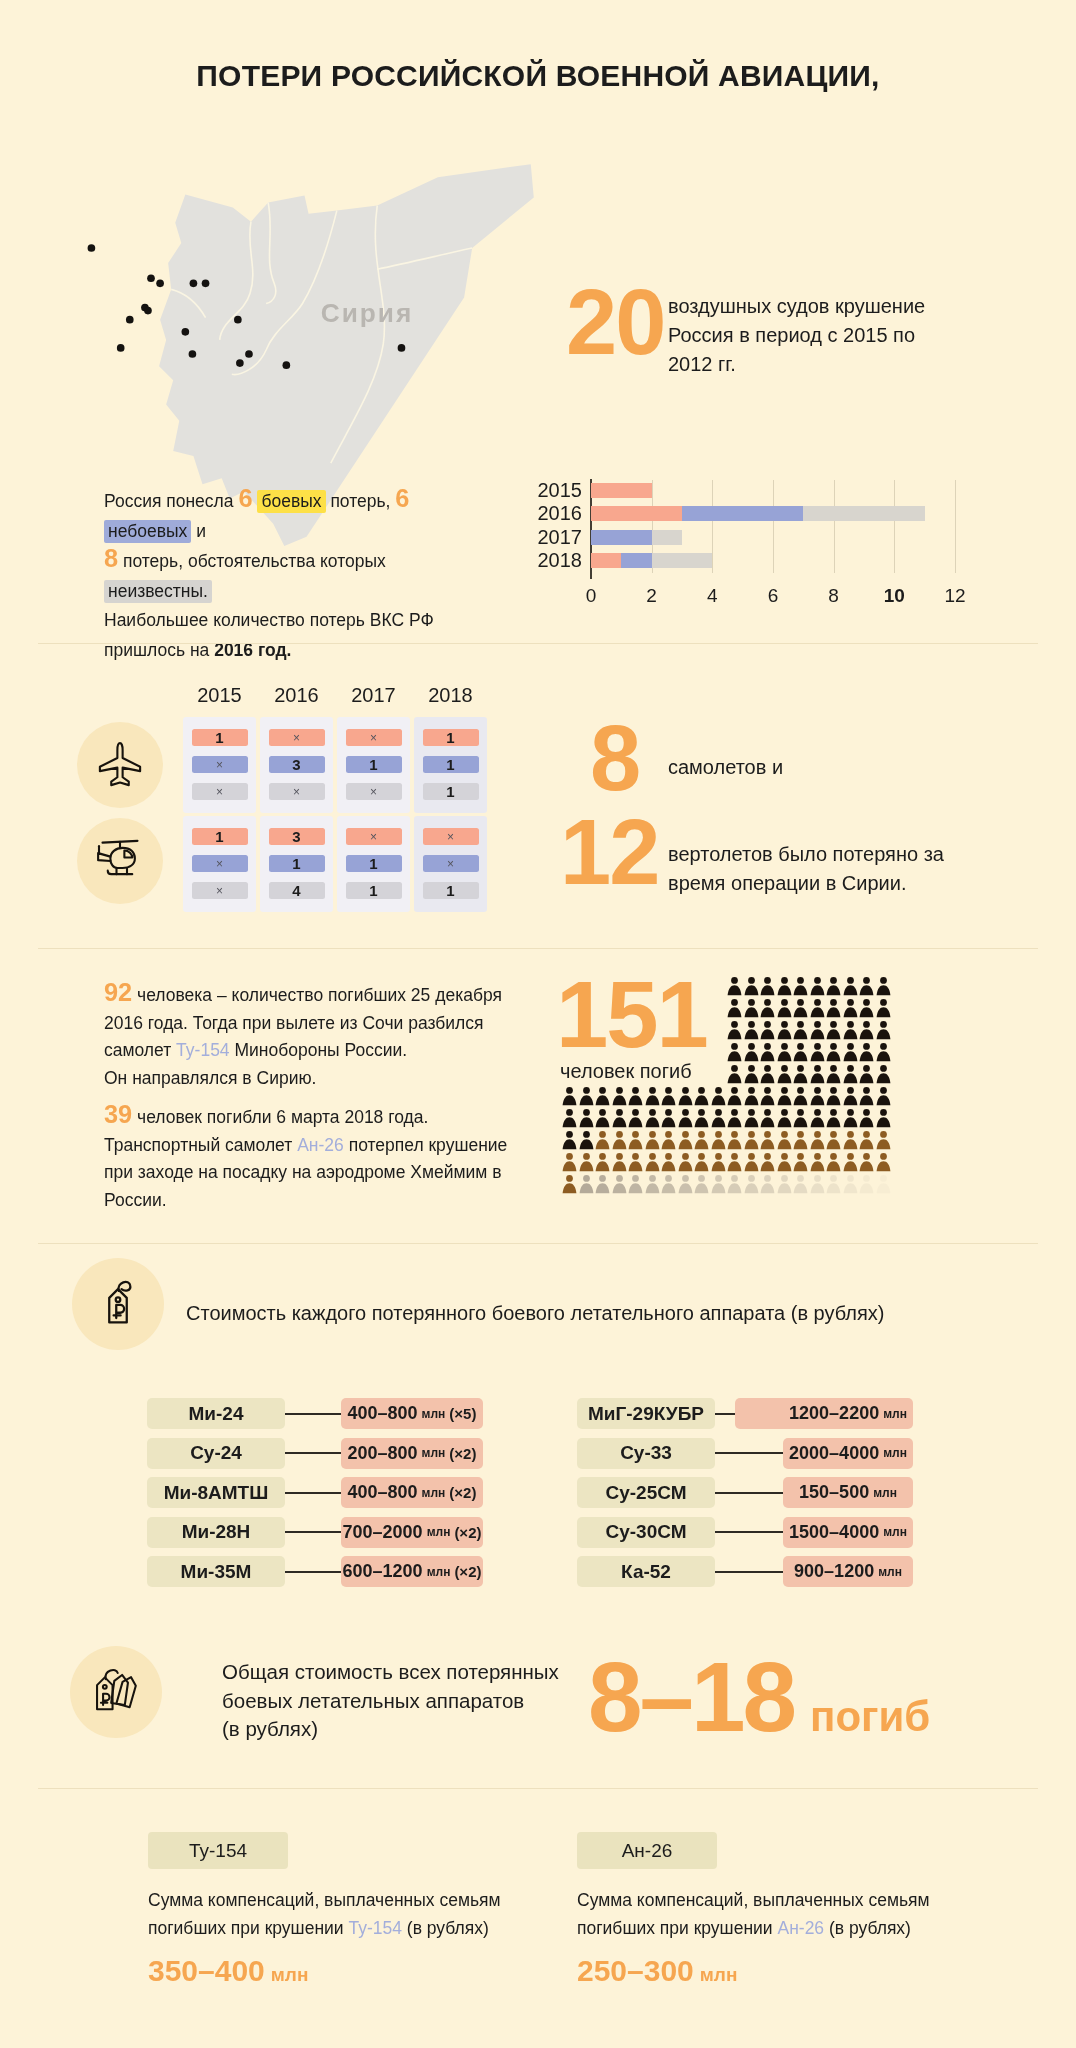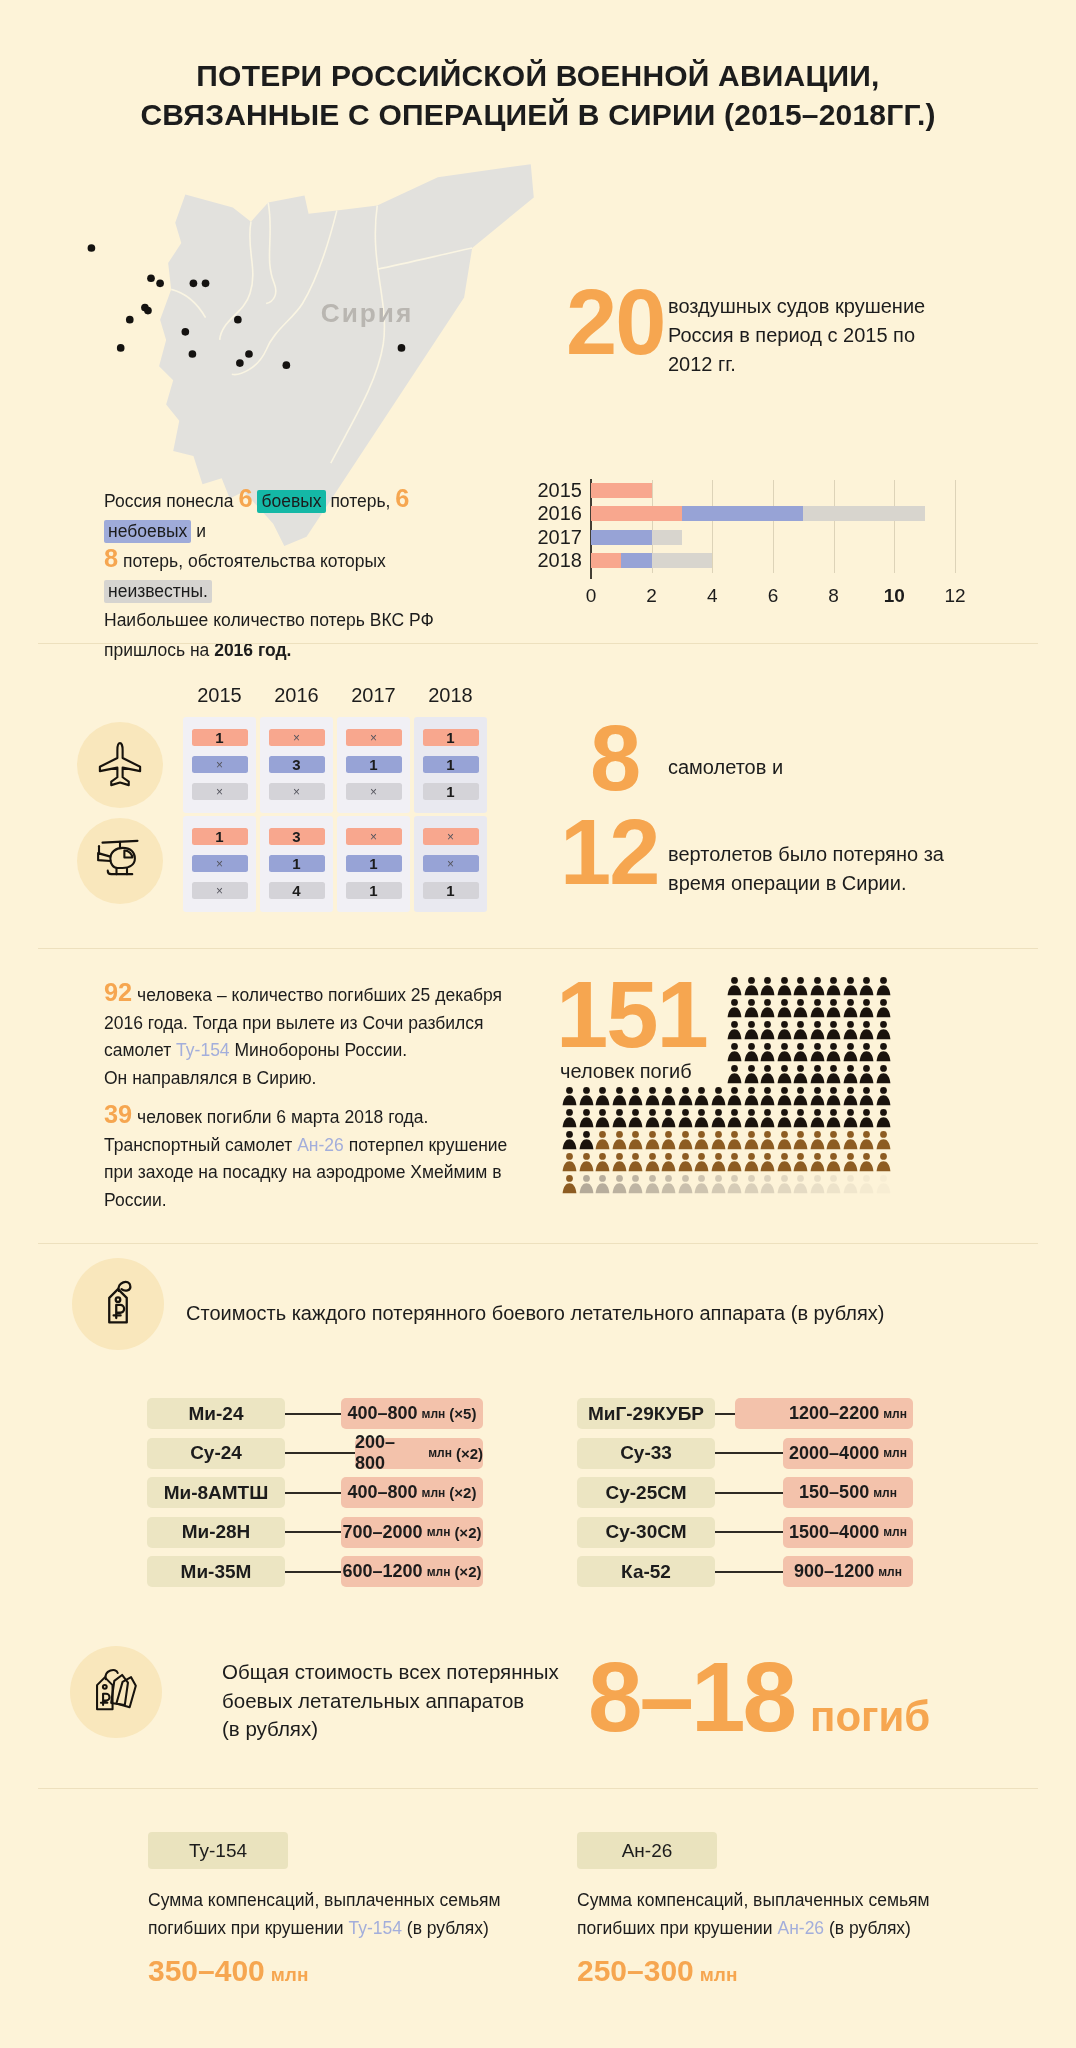--- a/index.html
+++ b/index.html
@@ -32,21 +32,21 @@
   .chart-gridline{position:absolute;top:-3px;bottom:-5px;width:1px;background:rgba(150,138,110,.30)}
   .chart-track{position:relative;display:flex;height:15px;margin-bottom:8.3px}
   .bar-seg{height:15px}
   .chart-axisline{position:absolute;left:54px;top:-4px;height:100px;width:2px;background:#433E34}
   .chart-ticks{position:absolute;left:55px;top:102px;width:364px;height:24px;font-size:19px}
   .chart-tick{position:absolute;transform:translateX(-50%)}
   
   .summary{position:absolute;left:104px;top:486px;font-size:17.5px;line-height:29.5px;width:360px}
   .inline-num{color:#F6A650;font-weight:700;font-size:1.45em;line-height:1}
   .hl{padding:1px 4px 2px;border-radius:2px}
-  .hl-salmon{background:#14b8a6}
+  .hl-salmon{background:#fde047}
   .hl-blue{background:#9FABD9}
   .hl-gray{background:#D6D4D0}
   .bold{font-weight:700}
   .lav{color:#A3AEDB}
   .divider{position:absolute;left:38px;width:1000px;height:1px;background:#EDE0BE}
   
   .icon-circle{position:absolute;border-radius:50%;background:#F9E7BC;display:flex;align-items:center;justify-content:center}
   .fleet{position:absolute;left:183px;top:684px;display:flex;gap:4px}
   .fleet-col{width:73px;display:flex;flex-direction:column}
   .fleet-year{text-align:center;font-size:20px;height:24px;margin-bottom:9px}
@@ -85,21 +85,20 @@
   .comp-badge{width:140px;height:37px;background:#EAE3BE;border-radius:4px;display:flex;align-items:center;justify-content:center;font-size:19px}
   .comp-para{margin-top:18px;font-size:17.5px;line-height:27.5px}
   .comp-amount{margin-top:12px;color:#F6A650;font-weight:700;font-size:30px}
   .comp-amount .u{font-size:19px;margin-left:6px}
 </style>
 </head>
 <body>
 
 <div class="title">
   <div>ПОТЕРИ РОССИЙСКОЙ ВОЕННОЙ АВИАЦИИ,</div>
-  <div>СВЯЗАННЫЕ С ОПЕРАЦИЕЙ В СИРИИ (2015–2018ГГ.)</div>
 </div>
 
 <svg class="map-svg" width="470" height="404" viewBox="0 0 465 400">
   <path class="map-land" d="M116,44 L163,57 L181,71 L198,52 L234,45 L238,63 L266,60 L306,55 L366,27 L458,14 L461,47 L400,97 L392,146 L236,383 L214,392 L203,370 L174,338 L160,345 L152,325 L133,331 L124,303 L104,298 L110,268 L97,252 L104,228 L90,214 L97,188 L91,168 L102,138 L99,112 L112,92 L106,72 Z"></path>
   <g>
     <path class="map-border" d="M181,71 C176,98 188,118 180,142 C174,162 152,168 150,188"></path>
     <path class="map-border" d="M198,52 C204,84 194,108 204,132 C208,142 204,150 196,152"></path>
     <path class="map-border" d="M266,60 C256,100 244,132 232,152 C222,168 204,178 196,198 C188,216 170,224 162,222"></path>
     <path class="map-border" d="M306,55 C298,112 318,150 312,192 C306,230 282,268 260,310"></path>
     <path class="map-border" d="M400,97 C368,104 336,112 306,118"></path>
@@ -1226,21 +1225,21 @@
       <div class="price-line"></div>
       <div class="price-val" style="width: 142px;">
         <span class="v">400–800</span>
         <span class="u">млн</span>
         <span class="m">(×5)</span>
       </div>
     </div>
     <div class="price-row">
       <div class="price-name">Су-24</div>
       <div class="price-line"></div>
-      <div class="price-val" style="width: 128px;">
+      <div class="price-val" style="width: 142px;">
         <span class="v">200–800</span>
         <span class="u">млн</span>
         <span class="m">(×2)</span>
       </div>
     </div>
     <div class="price-row">
       <div class="price-name">Ми-8АМТШ</div>
       <div class="price-line"></div>
       <div class="price-val" style="width: 142px;">
         <span class="v">400–800</span>

